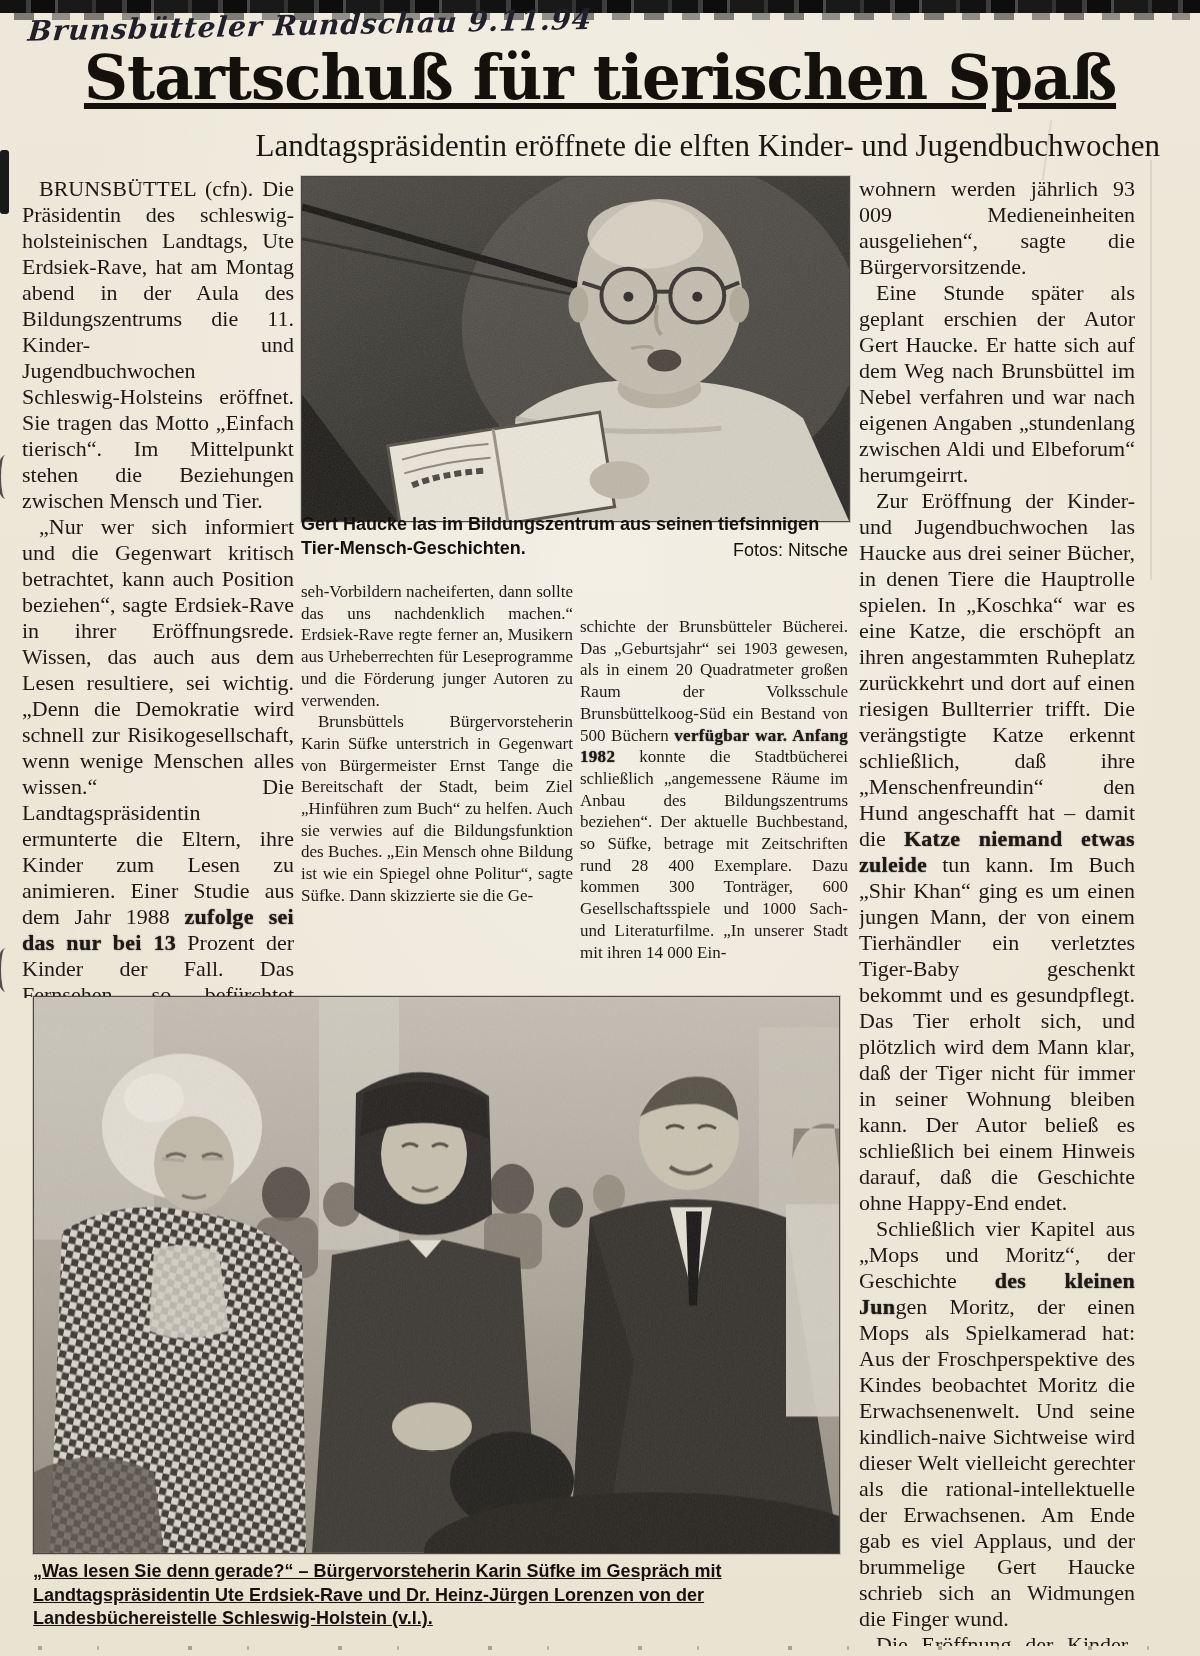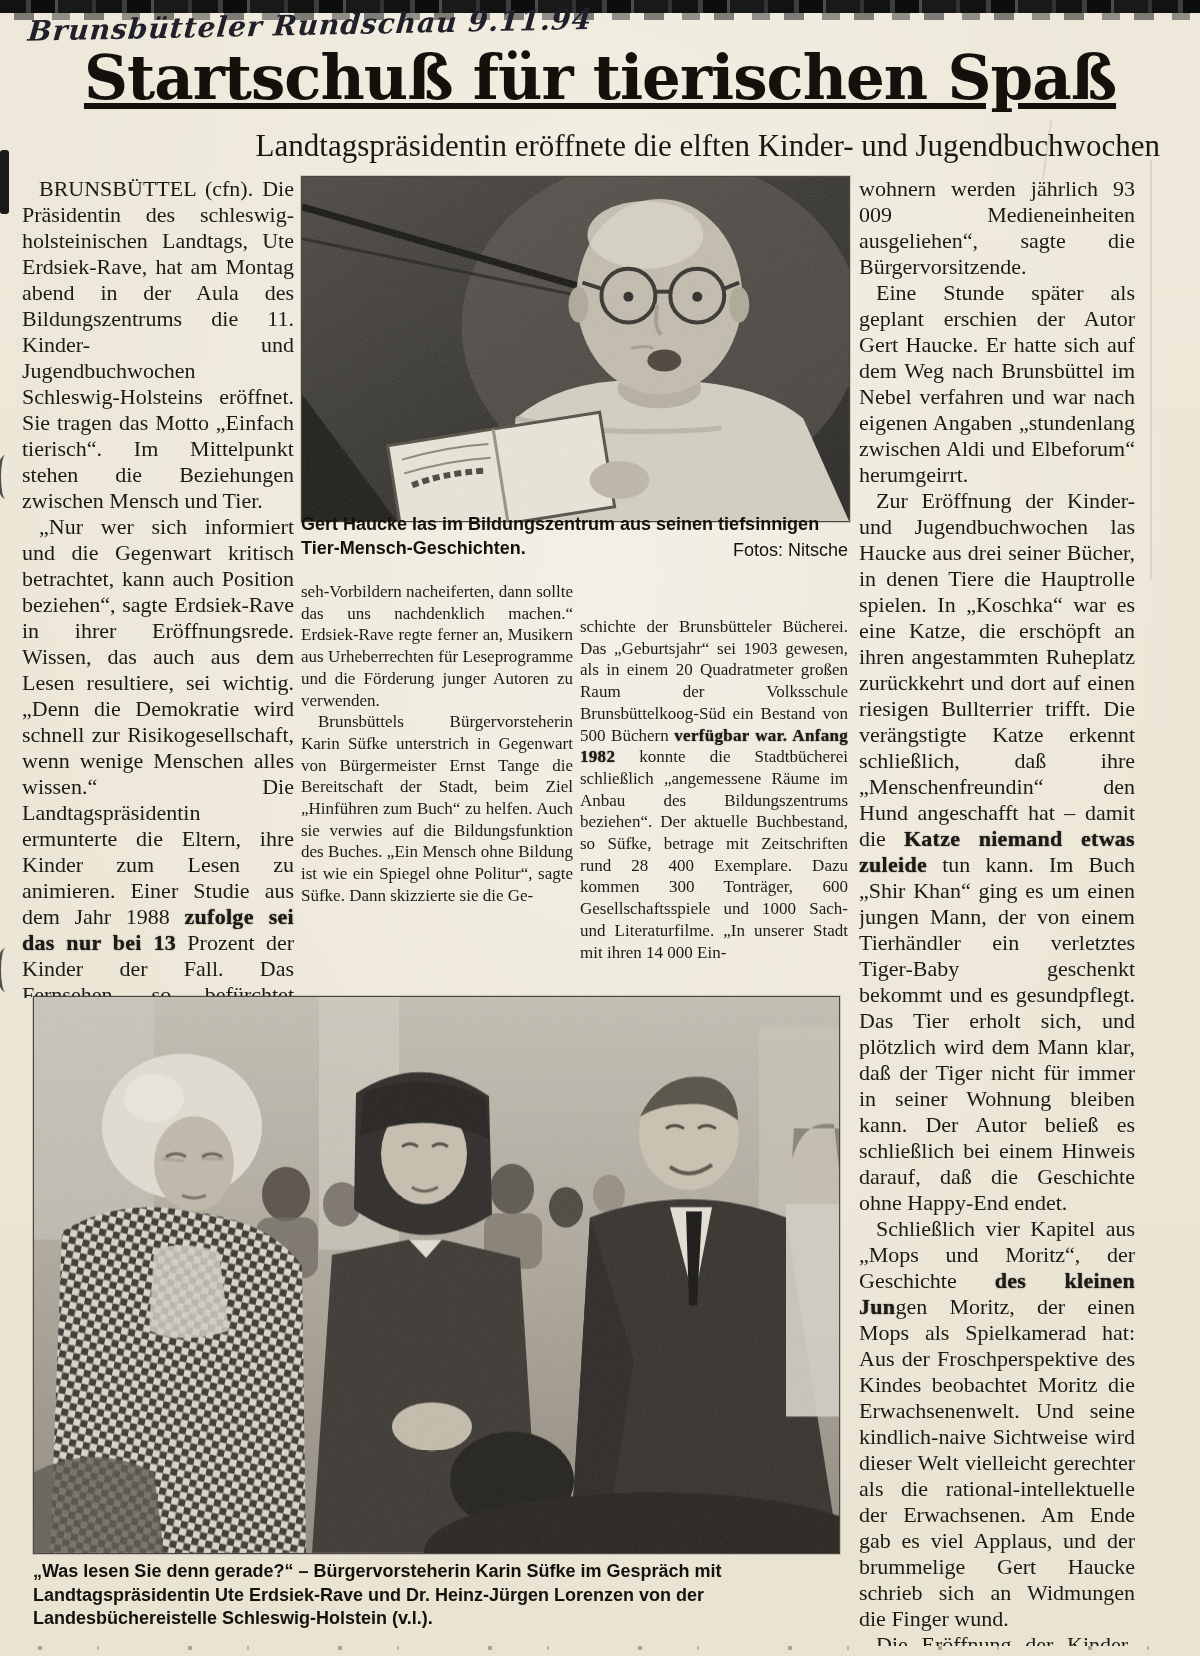--- a/index.html
+++ b/index.html
@@ -50,21 +50,21 @@
   .smudge{font-weight:700;letter-spacing:.3px;text-shadow:0 0 1.3px rgba(20,16,10,.85);}
 
   .photo{position:absolute;border:1px solid #4c473e;box-shadow:0 0 0 1px rgba(0,0,0,.15);}
   .photo svg{display:block;filter:contrast(.97) saturate(.75);}
   #photo-top{left:301px;top:176px;width:547px;height:344px;}
   #photo-bottom{left:33px;top:996px;width:805px;height:556px;}
 
   .caption{font-family:"Liberation Sans", sans-serif;font-weight:700;color:#14110d;}
   #caption-top{position:absolute;left:301px;top:512px;width:547px;height:52px;font-size:18px;line-height:24px;}
   #caption-top .credit{position:absolute;right:0;bottom:2px;font-weight:400;font-size:18px;}
-  #caption-bottom{position:absolute;left:33px;top:1560px;width:805px;font-size:18px;line-height:23.5px;}
+  #caption-bottom{position:absolute;left:33px;top:1560px;width:805px;font-size:18px;line-height:23.5px;text-decoration:underline;}
 </style>
 </head>
 <body>
 
 <div class="page">
 
   <div class="scan-strip"></div>
   <div class="scan-strip2"></div>
   <div class="edge-mark" style="left:0;top:150px;width:9px;height:64px;"></div>
   <div class="bracket" style="left:-3px;top:455px;"></div>

